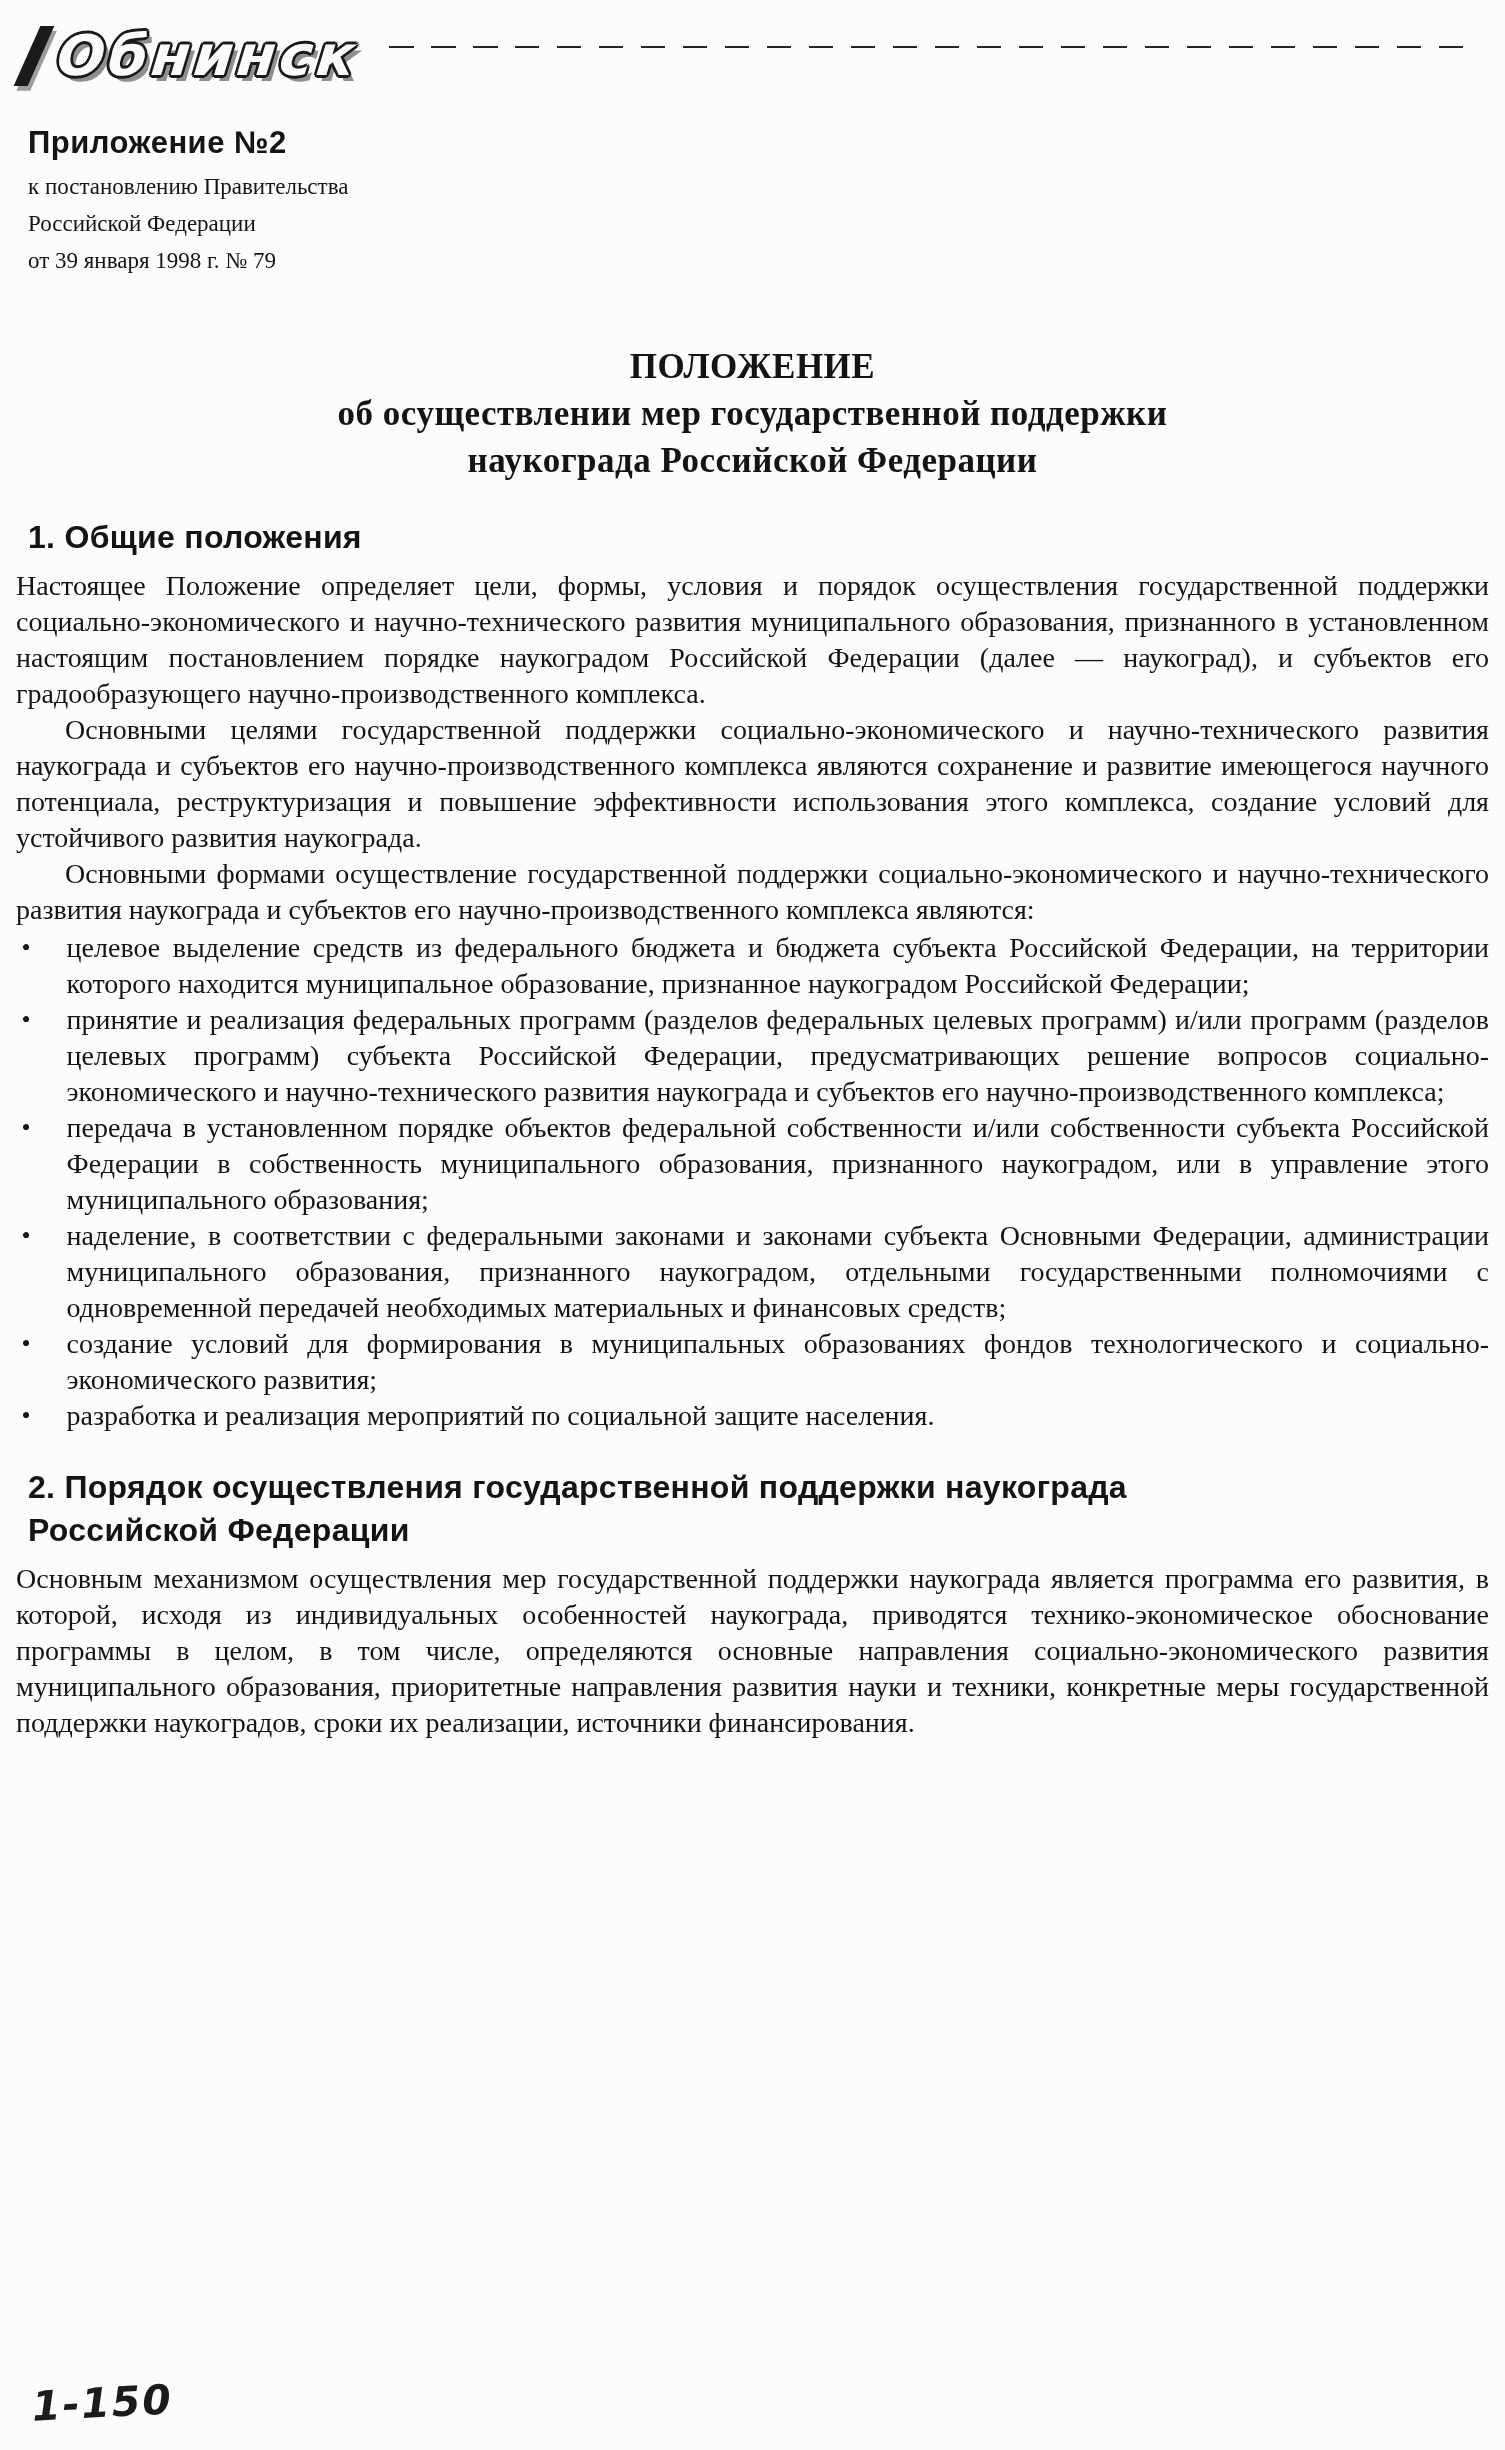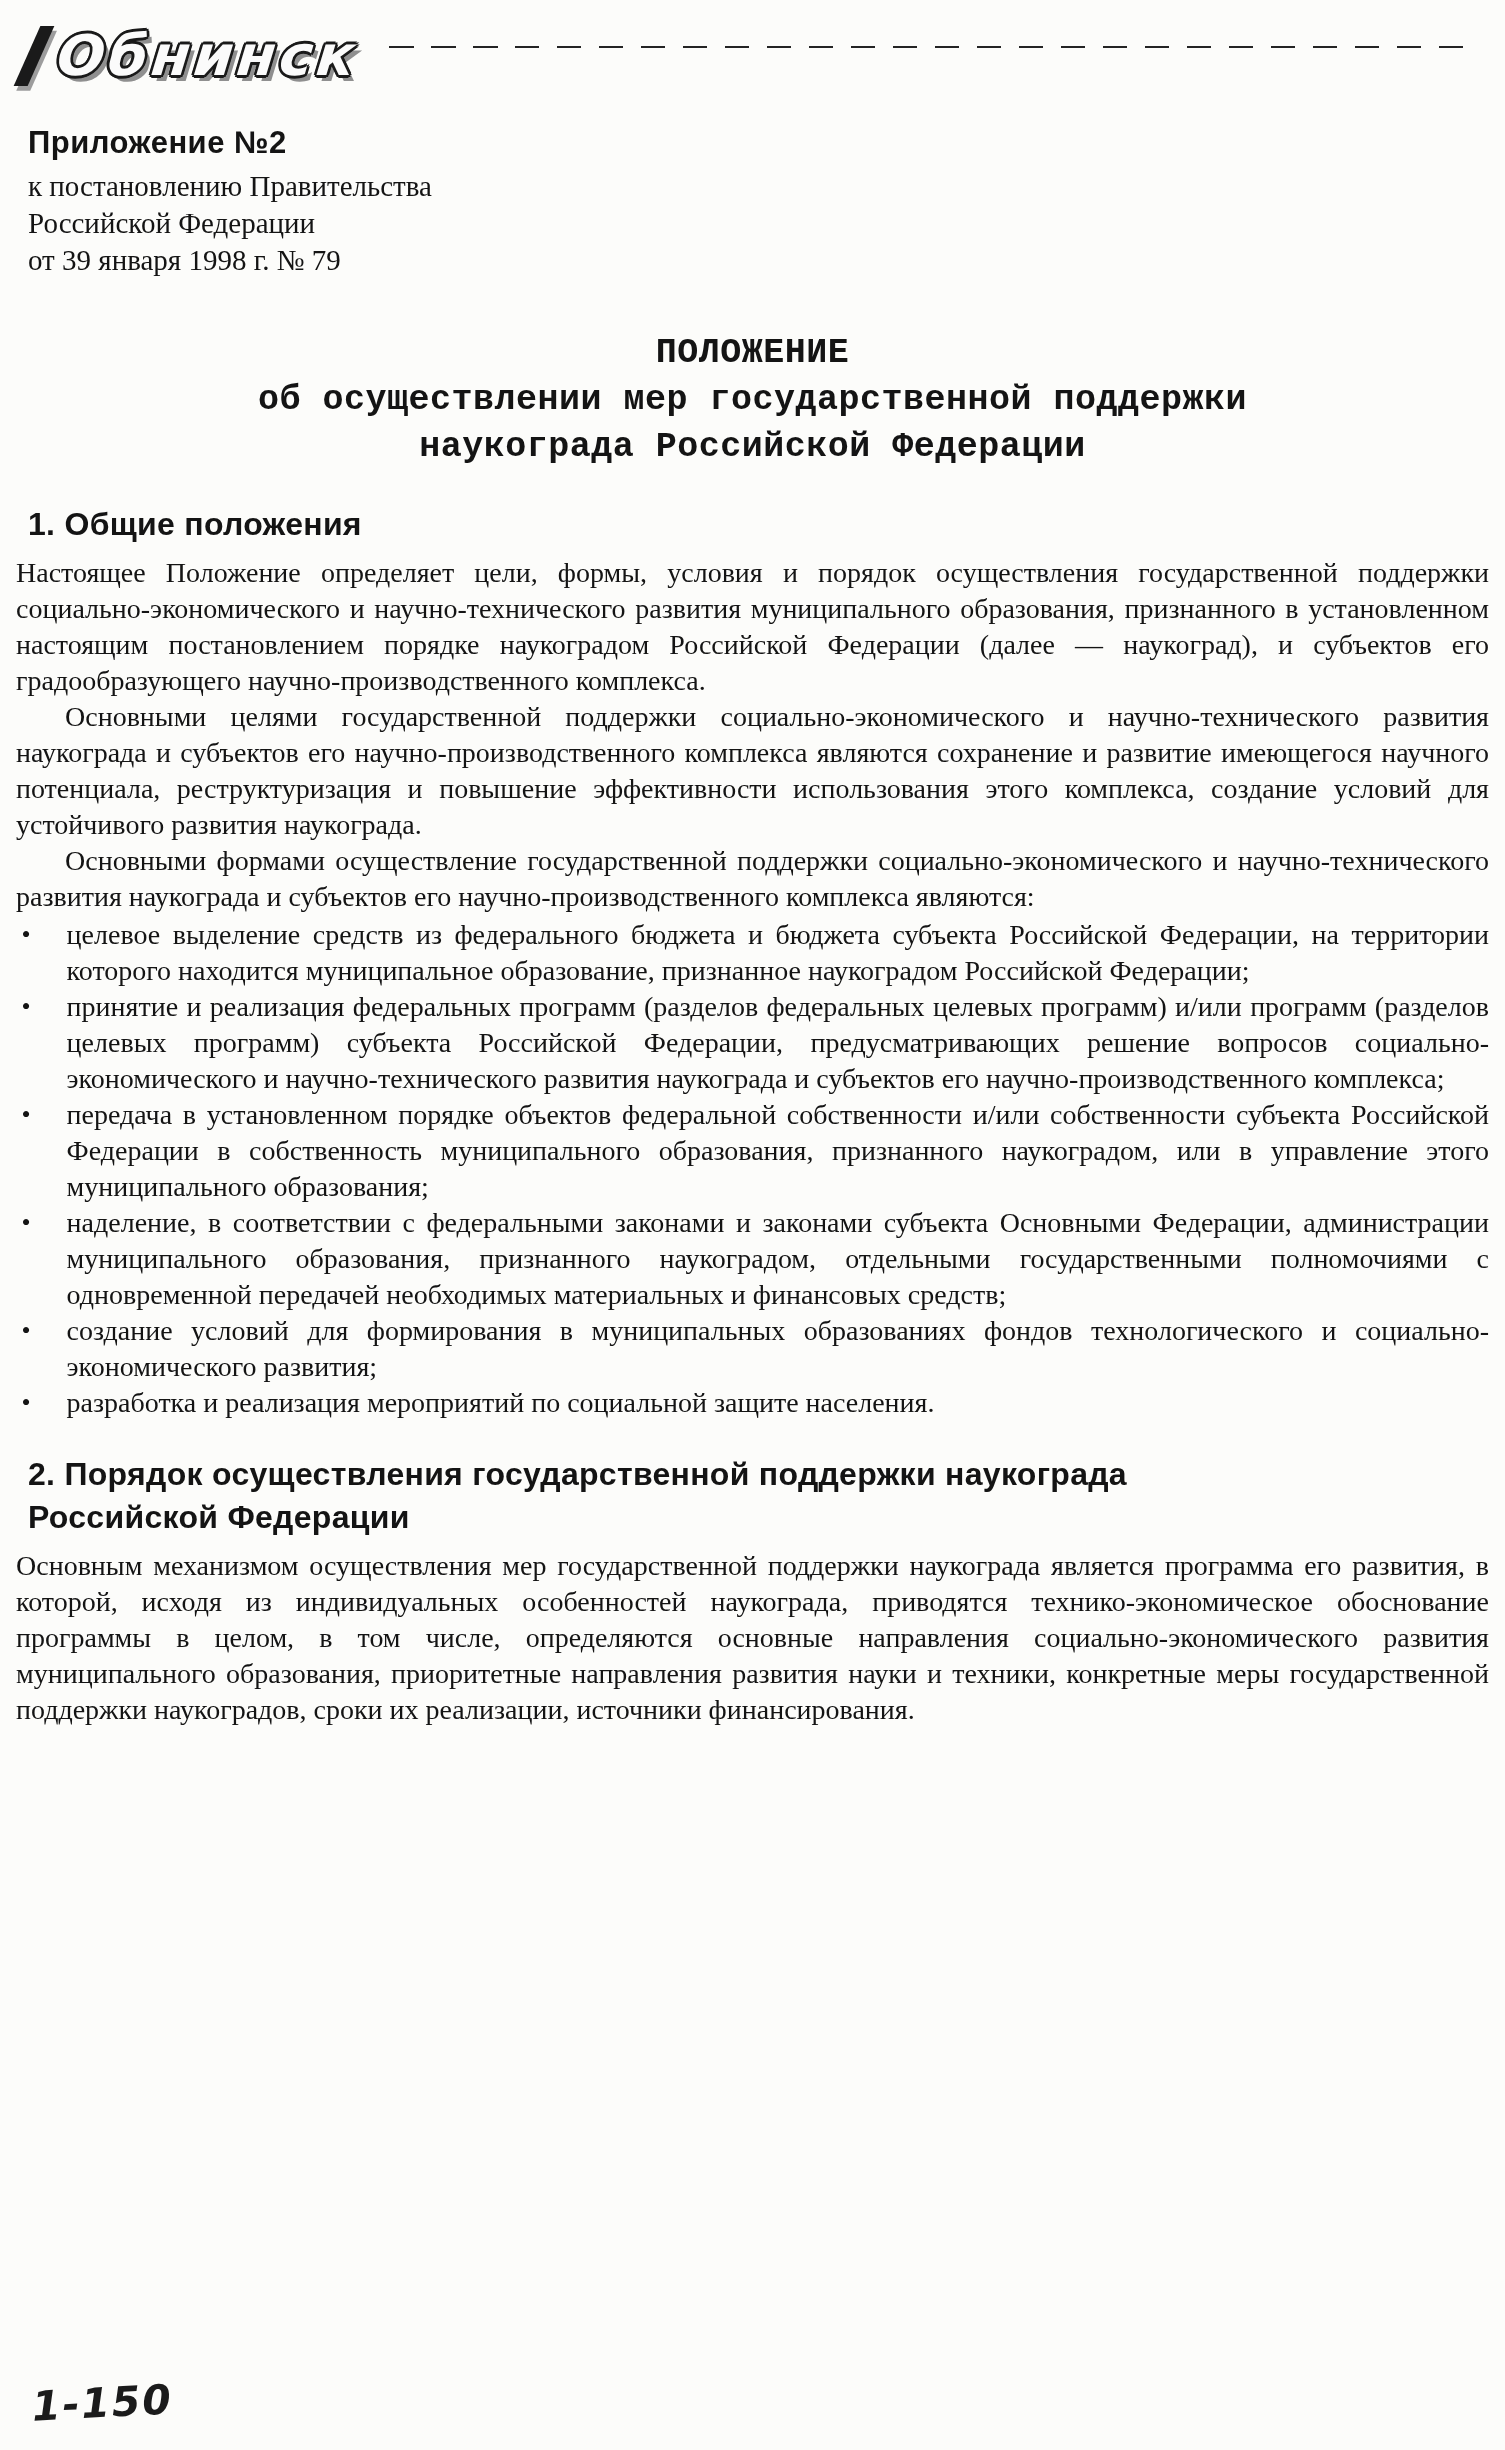--- a/index.html
+++ b/index.html
@@ -63,29 +63,29 @@
   .appendix-label {
     font-family: "Liberation Sans", sans-serif;
     font-weight: bold;
     font-size: 31px;
     line-height: 38px;
     margin-bottom: 5.6px;
     letter-spacing: 0.5px;
   }
   .appendix-line {
     font-family: "Liberation Serif", serif;
-    font-size: 29px;
+    font-size: 23px;
     line-height: 37px;
   }
 
   
   .title-block {
-    margin-top: 51px;
+    margin-top: 64px;
     text-align: center;
-    font-family: Liberation Mono, monospace;
+    font-family: Liberation Serif, serif;
     font-weight: bold;
   }
   .title-line { font-size: 35px; line-height: 47px; letter-spacing: 0.5px; }
 
   
   .section-heading {
     margin: 32px 28px 9.4px 28px;
     font-family: "Liberation Sans", sans-serif;
     font-weight: bold;
     font-size: 32px;

